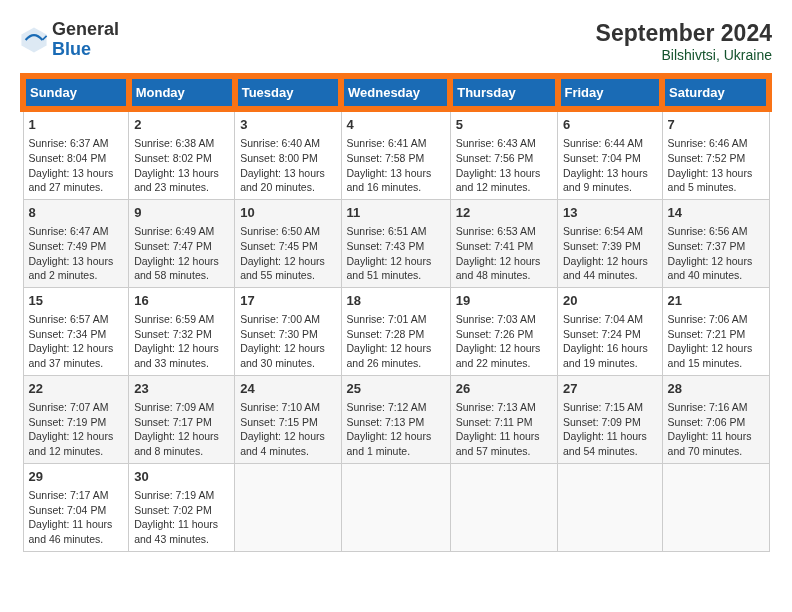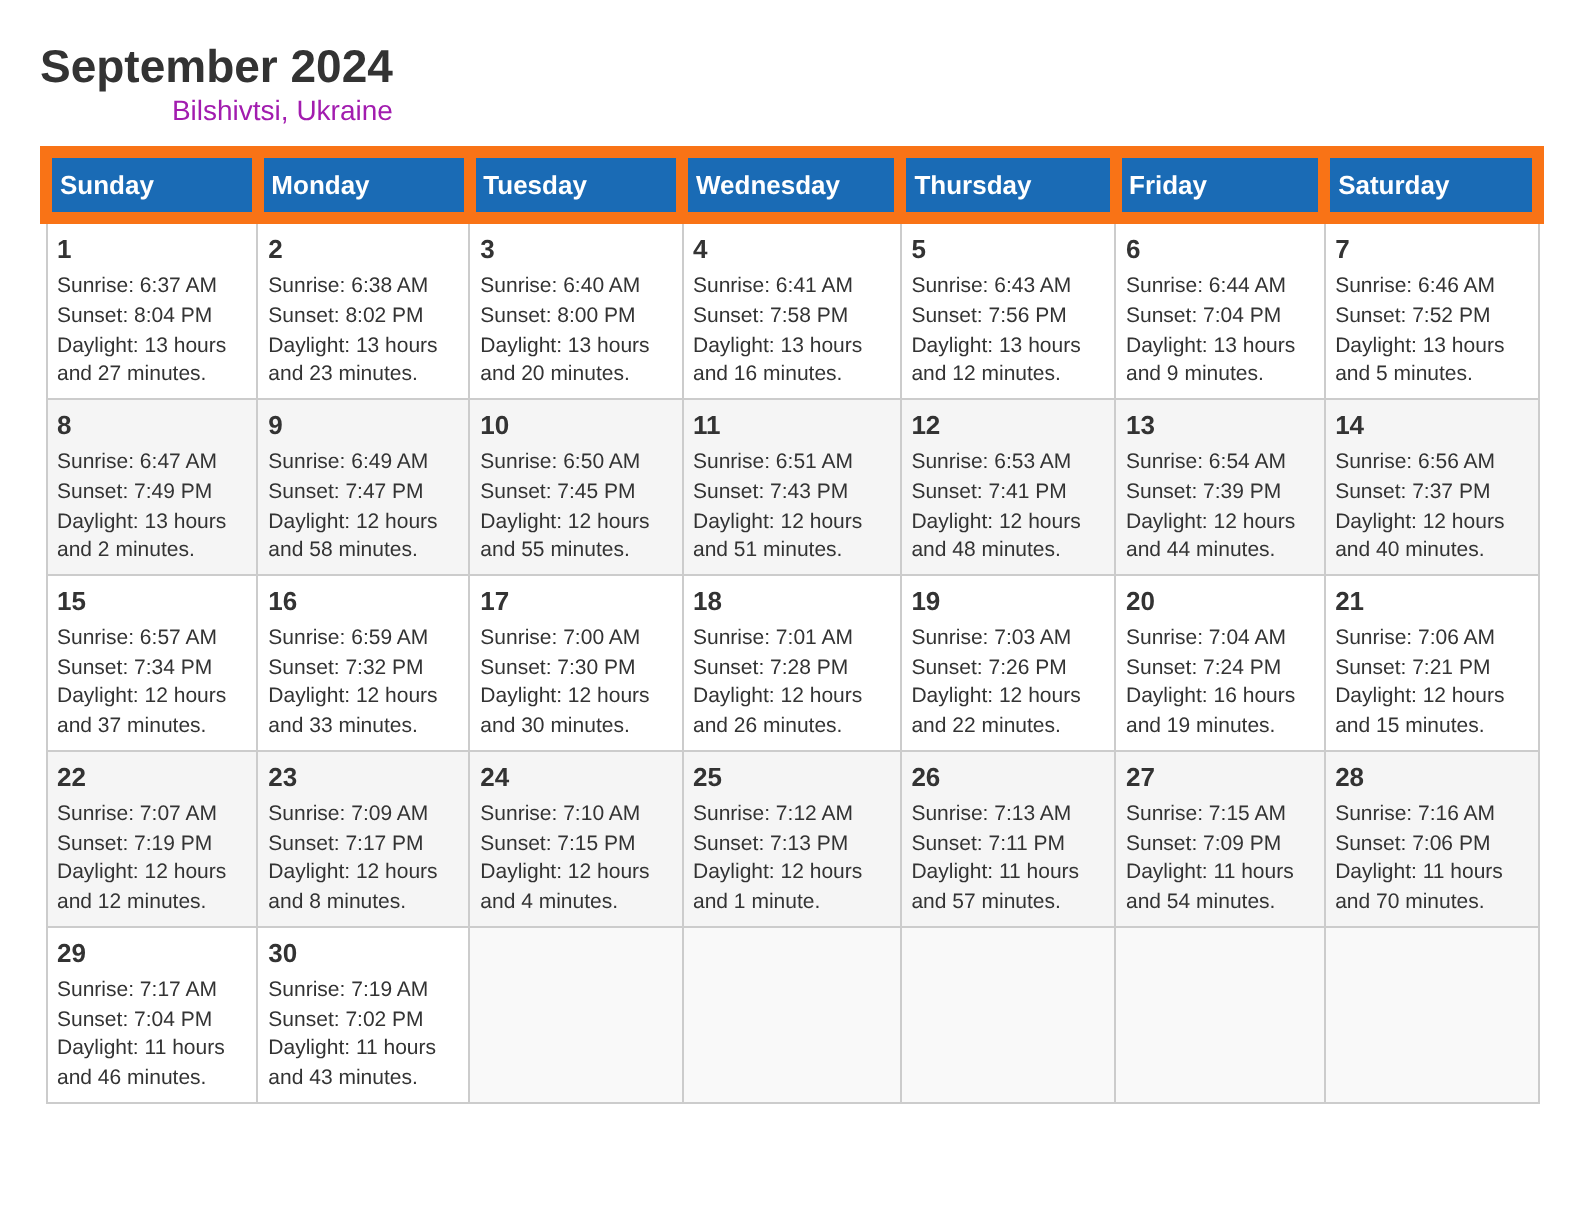--- a/index.html
+++ b/index.html
@@ -43,21 +43,21 @@
     .title-block {
       text-align: right;
     }
     .month-title {
       font-size: 23px;
       font-weight: bold;
       color: #333;
     }
     .subtitle {
       font-size: 14px;
-      color: #a21caf;
+      color: #14532d;
     }
     .calendar {
       width: 100%;
       border-collapse: collapse;
     }
     .calendar th {
       background: #1a6bb5;
       color: #fff;
       font-size: 13px;
       font-weight: bold;
@@ -86,20 +86,31 @@
       display: block;
     }
     .empty-cell {
       background: #f9f9f9 !important;
     }
   </style>
 </head>
 <body>
 
 <div class="header">
+  <div class="logo">
+    <svg class="logo-icon" viewBox="0 0 40 40">
+      <polygon points="20,2 38,12 38,28 20,38 2,28 2,12" fill="#1a6bb5" opacity="0.15"></polygon>
+      <path d="M8,20 Q20,6 32,20" stroke="#1a6bb5" stroke-width="3" fill="none"></path>
+      <path d="M32,20 L38,14" stroke="#1a6bb5" stroke-width="2.5" fill="none"></path>
+    </svg>
+    <div class="logo-text">
+      <span class="logo-general">General</span>
+      <span class="logo-blue">Blue</span>
+    </div>
+  </div>
   <div class="title-block">
     <div class="month-title">September 2024</div>
     <div class="subtitle">Bilshivtsi, Ukraine</div>
   </div>
 </div>
 
 <table class="calendar">
   <thead>
     <tr>
     <th>Sunday</th>

